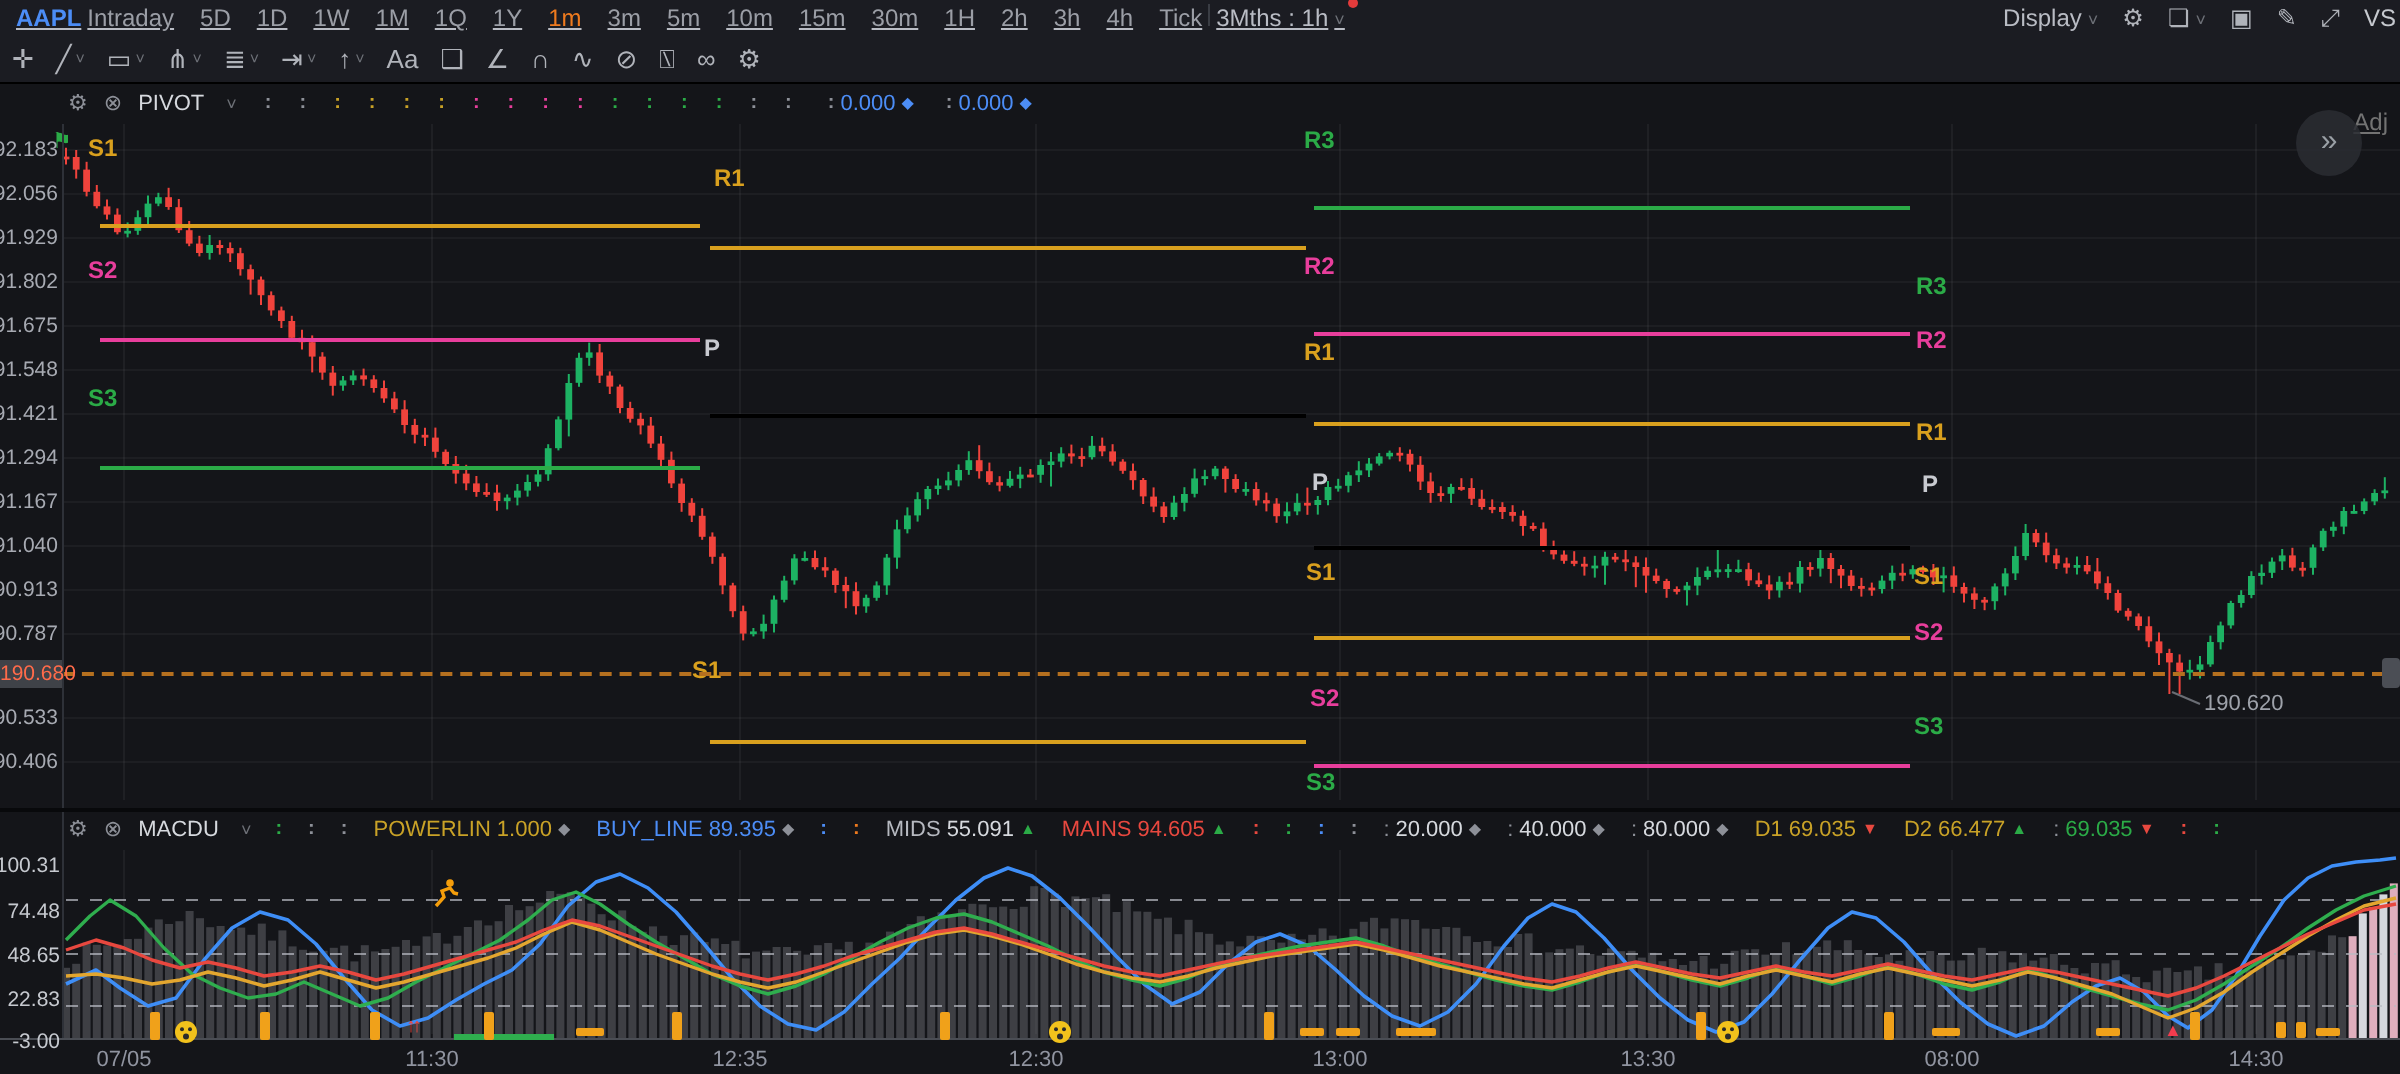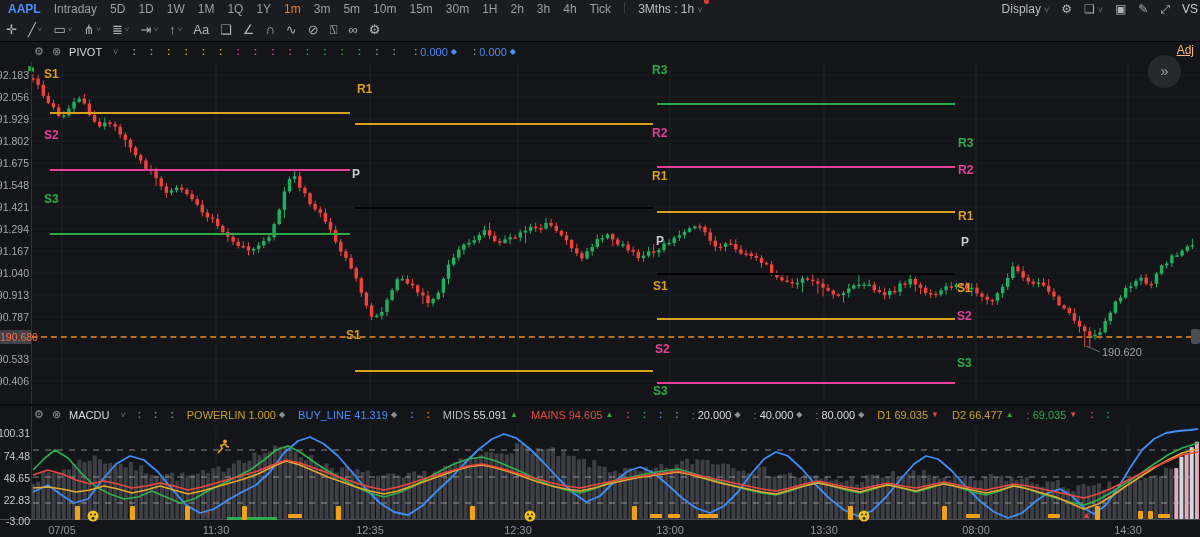--- a/index.html
+++ b/index.html
@@ -2,21 +2,21 @@
 <html><head>
 <meta charset="utf-8">
 <style>
   html,body{margin:0;padding:0;background:#0c0d10;}
   #app{position:relative;width:1200px;height:537px;overflow:hidden;background:#141519;
        font-family:"Liberation Sans",sans-serif;color:#b9bcc4;-webkit-font-smoothing:antialiased;}
   .abs{position:absolute;}
   
   #row1{position:absolute;left:0;top:0;width:1200px;height:18px;background:#1b1c22;
         display:flex;align-items:center;justify-content:space-between;font-size:12px;border-bottom:1px solid #000;}
-  .tb-left{display:flex;gap:13px;padding-left:8px;white-space:nowrap;}
+  .tb-left{display:flex;gap:3px;padding-left:8px;white-space:nowrap;text-decoration:underline;}
   .tb-right{display:flex;align-items:center;gap:12px;padding-right:2px;white-space:nowrap;}
   .tf-item{color:#9b9ea6;cursor:pointer;}
   .tf-item.active{color:#ee7a1e;}
   #symbol{color:#4c8df6;font-weight:bold;}
   .chev{color:#6d7077;font-size:9px;margin-left:3px;}
   .sep{width:1px;height:11px;background:#3a3d44;display:inline-block;}
   .range-sel{position:relative;color:#b9bcc4;}
   .reddot{position:absolute;right:-7px;top:-3px;width:5px;height:5px;border-radius:50%;background:#e33b3b;}
   .ticon{color:#b0b3ba;font-size:12px;cursor:pointer;}
   #row2{position:absolute;left:0;top:18px;width:1200px;height:24px;background:#1b1c22;
@@ -713,21 +713,21 @@
           <span style="color:#4c8df6">0.000</span>
           <span class="sfx" style="color:#4c8df6">◆</span>
         </span>
         <span class="kv">
           <span style="color:#8d9098" class="colon">:</span>
           <span style="color:#4c8df6">0.000</span>
           <span class="sfx" style="color:#4c8df6">◆</span>
         </span>
       </span>
   </div>
-  <div class="abs" style="right:6px;top:43px;color:#fdba74;font-size:12px;z-index:30;text-decoration:underline;">Adj</div>
+  <div class="abs" style="right:6px;top:54px;color:#737373;font-size:12px;z-index:30;text-decoration:underline;">Adj</div>
   <div id="expandbtn" style="left: 1148px; top: 55px;">»</div>
 
   <div id="price-axis">
       <div class="ptick" style="top: 69px;">192.183</div>
       <div class="ptick" style="top: 91px;">192.056</div>
       <div class="ptick" style="top: 113px;">191.929</div>
       <div class="ptick" style="top: 135px;">191.802</div>
       <div class="ptick" style="top: 157px;">191.675</div>
       <div class="ptick" style="top: 179px;">191.548</div>
       <div class="ptick" style="top: 201px;">191.421</div>
@@ -754,21 +754,21 @@
         <span class="colon" style="color: rgb(43, 171, 71);">:</span>
         <span class="colon" style="color: rgb(141, 144, 152);">:</span>
         <span class="colon" style="color: rgb(141, 144, 152);">:</span>
         <span class="kv">
           <span style="color:#c9a227">POWERLIN</span>
           <span style="color:#c9a227">1.000</span>
           <span class="sfx" style="color:#8d9098">◆</span>
         </span>
         <span class="kv">
           <span style="color:#4c8df6">BUY_LINE</span>
-          <span style="color:#4c8df6">41.319</span>
+          <span style="color:#4c8df6">89.395</span>
           <span class="sfx" style="color:#8d9098">◆</span>
         </span>
         <span class="colon" style="color: rgb(76, 141, 246);">:</span>
         <span class="colon" style="color: rgb(238, 122, 30);">:</span>
         <span class="kv">
           <span style="color:#b6b9c0">MIDS</span>
           <span style="color:#d6d9de">55.091</span>
           <span class="sfx" style="color:#2bab47">▲</span>
         </span>
         <span class="kv">

